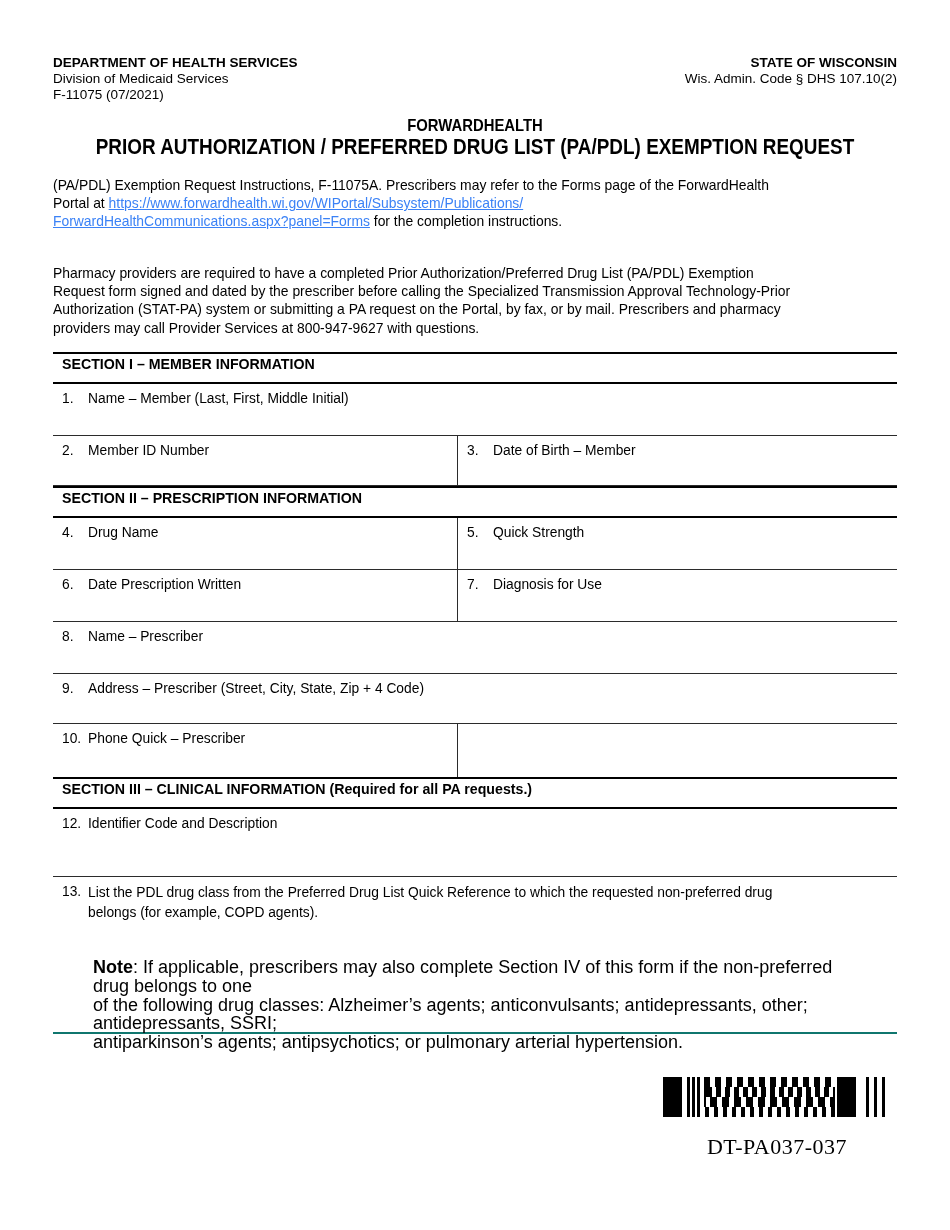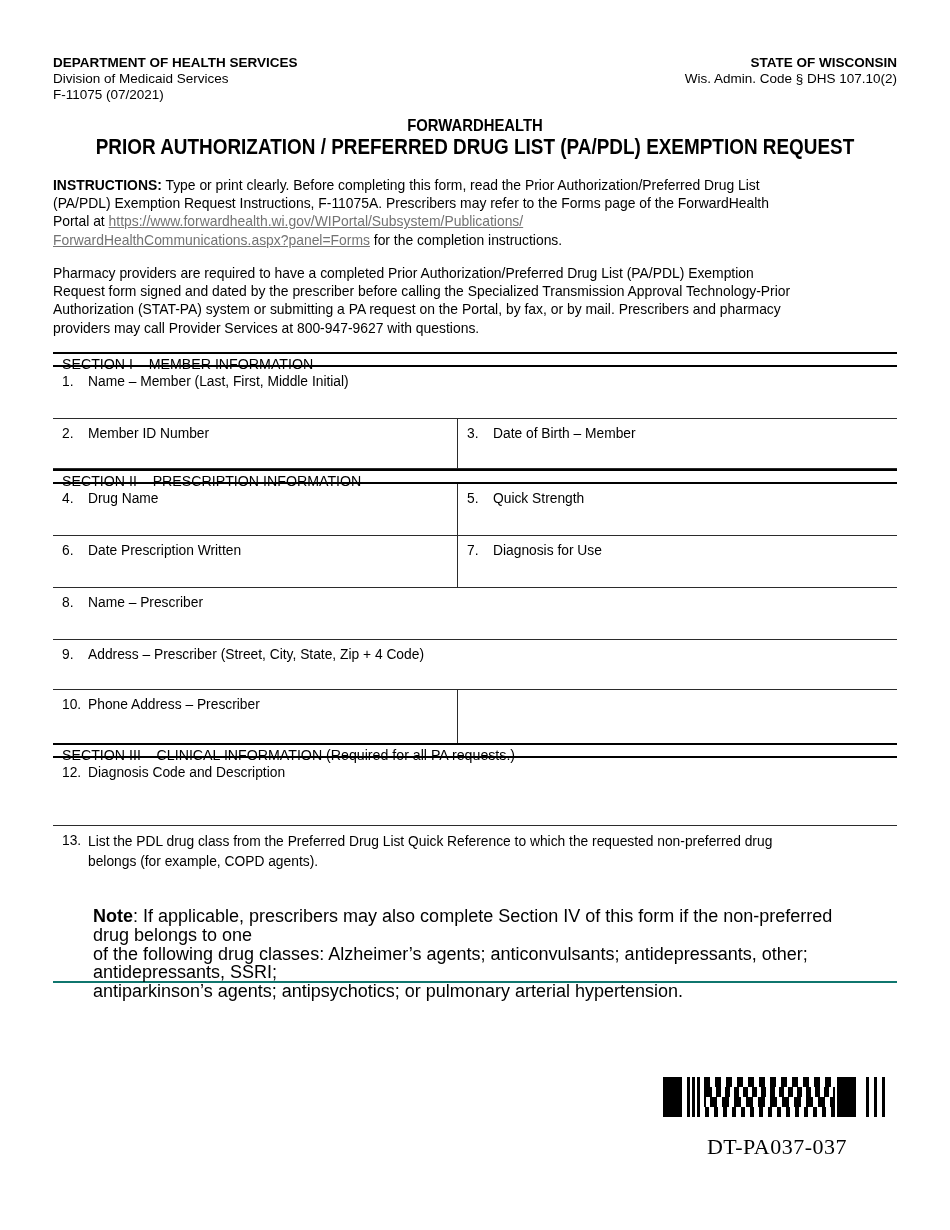--- a/index.html
+++ b/index.html
@@ -15,25 +15,25 @@
   .hdr-right{text-align:right;}
   .b{font-weight:bold;}
   
   .titles{top:116px;left:0;width:100%;text-align:center;font-weight:bold;}
   .t1{font-size:16.5px;line-height:18px;transform:scaleX(.9);transform-origin:50% 50%;}
   .t2{font-size:21.5px;line-height:22px;margin-top:2px;transform:scaleX(.88);transform-origin:50% 50%;}
   
   .para{left:53px;width:844px;font-size:13.9px;line-height:18.2px;}
   .instr{top:176px;}
   .p2{top:264px;white-space:pre-line;}
-  a.link{color:#737373;text-decoration:underline;cursor:pointer;}
+  a.link{color:#3b82f6;text-decoration:underline;cursor:pointer;}
   
   .formtable{top:352px;left:53px;width:844px;}
-  .band{box-sizing:border-box;height:15px;border-top:2.5px solid #000;border-bottom:2.5px solid #000;
-        font-weight:normal;font-size:14.2px;line-height:17px;padding:2px 0 0 9px;}
+  .band{box-sizing:border-box;height:32px;border-top:2.5px solid #000;border-bottom:2.5px solid #000;
+        font-weight:bold;font-size:14.2px;line-height:17px;padding:2px 0 0 9px;}
   .row{box-sizing:border-box;border-bottom:1px solid #2b2b2b;display:flex;}
   .row.nob{border-bottom:none;}
   .row.thick{border-bottom:2px solid #0f766e;}
   .h52{height:52px}.h50{height:50px}.h53{height:53px}.h68{height:68px}.h157{height:157px}
   .cell{box-sizing:border-box;flex:1;padding:6px 8px 0 9px;}
   .cell.lcol{flex:0 0 405px;border-right:1px solid #2b2b2b;}
   .lbl{display:flex;font-size:13.8px;line-height:17px;}
   .lbl .num{flex:0 0 26px;}
   .lbl .txt{flex:1;white-space:pre-line;}
   .lbl13 .txt{line-height:19.5px;}
@@ -70,21 +70,20 @@
       <div>Wis. Admin. Code § DHS 107.10(2)</div>
     </div>
   </div>
 
   <div class="abs titles">
     <div class="t1">FORWARDHEALTH</div>
     <div class="t2">PRIOR AUTHORIZATION / PREFERRED DRUG LIST (PA/PDL) EXEMPTION REQUEST</div>
   </div>
 
   <div class="abs para instr">
-    <div><span class="b">INSTRUCTIONS:</span><span> Type or print clearly. Before completing this form, read the Prior Authorization/Preferred Drug List</span></div>
     <div>(PA/PDL) Exemption Request Instructions, F-11075A. Prescribers may refer to the Forms page of the ForwardHealth</div>
     <div><span>Portal at </span><a class="link">https://www.forwardhealth.wi.gov/WIPortal/Subsystem/Publications/</a></div>
     <div><a class="link">ForwardHealthCommunications.aspx?panel=Forms</a><span> for the completion instructions.</span></div>
   </div>
 
   <div class="abs para p2">Pharmacy providers are required to have a completed Prior Authorization/Preferred Drug List (PA/PDL) Exemption
 Request form signed and dated by the prescriber before calling the Specialized Transmission Approval Technology-Prior
 Authorization (STAT-PA) system or submitting a PA request on the Portal, by fax, or by mail. Prescribers and pharmacy
 providers may call Provider Services at 800-947-9627 with questions.</div>
 
@@ -163,32 +162,32 @@
             <span class="num">9.</span>
             <span class="txt">Address – Prescriber (Street, City, State, Zip + 4 Code)</span>
           </div>
       </div>
     </div>
 
     <div class="row h53 nob">
       <div class="cell lcol">
         <div class="lbl">
             <span class="num">10.</span>
-            <span class="txt">Phone Address – Prescriber</span>
+            <span class="txt">Phone Quick – Prescriber</span>
           </div>
       </div>
     </div>
 
     <div class="band">SECTION III – CLINICAL INFORMATION (Required for all PA requests.)</div>
 
     <div class="row h68">
       <div class="cell">
         <div class="lbl">
             <span class="num">12.</span>
-            <span class="txt">Diagnosis Code and Description</span>
+            <span class="txt">Identifier Code and Description</span>
           </div>
       </div>
     </div>
 
     <div class="row h157 thick">
       <div class="cell">
         <div class="lbl lbl13">
             <span class="num">13.</span>
             <span class="txt">List the PDL drug class from the Preferred Drug List Quick Reference to which the requested non-preferred drug
 belongs (for example, COPD agents).</span>

